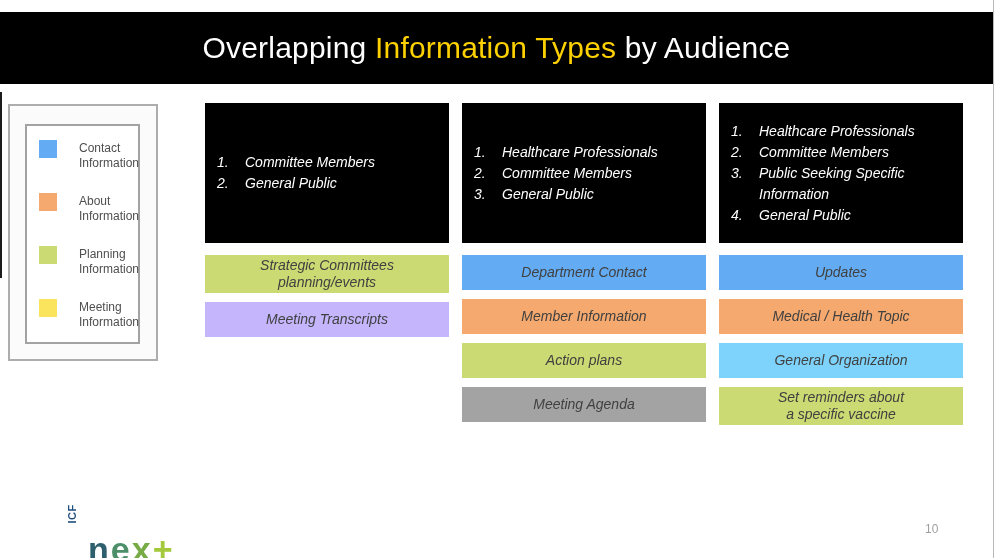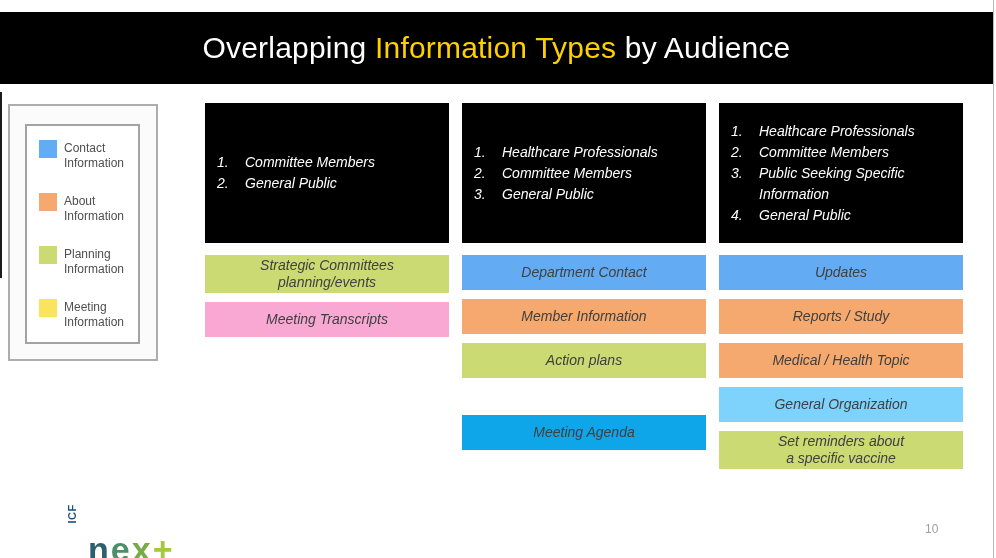--- a/index.html
+++ b/index.html
@@ -9,21 +9,21 @@
     font-family:"Liberation Sans","DejaVu Sans",sans-serif;
   }
   .slide{position:absolute;left:0;top:0;width:993px;height:558px;background:#fff;border-right:1px solid #b9b9b9;box-sizing:content-box;}
   .title-bar{position:absolute;left:0;top:12px;width:100%;height:72px;background:#000;display:flex;align-items:center;justify-content:center;}
   .title{margin:0;font-size:30px;font-weight:400;color:#ffffff;letter-spacing:0.2px;white-space:nowrap;}
   .edge-strip{position:absolute;left:0;top:92px;width:2px;height:186px;background:#1c1c1c;}
 
   
   .legend-outer{position:absolute;left:8px;top:104px;width:150px;height:257px;background:#fbfbfb;border:2px solid #adadad;box-sizing:border-box;}
   .legend-inner{position:absolute;left:15px;top:18px;width:115px;height:220px;background:#ffffff;border:2px solid #a3a3a3;box-sizing:border-box;padding:14px 0 0 12px;display:flex;flex-direction:column;gap:22px;}
-  .legend-item{display:flex;gap:7px;align-items:flex-start;}
+  .legend-item{display:flex;gap:22px;align-items:flex-start;}
   .swatch{width:18px;height:18px;flex:0 0 18px;}
   .legend-label{font-size:12px;line-height:15px;color:#4f4f4f;white-space:pre-line;padding-top:1px;}
 
   
   .columns{position:absolute;left:205px;top:103px;display:flex;gap:13px;}
   .column{width:244px;display:flex;flex-direction:column;font-style:italic;}
   .audience-box{height:140px;background:#000000;color:#ffffff;display:flex;align-items:center;box-sizing:border-box;}
   .audience-box ol{margin:0;padding:0 4px 0 12px;list-style:none;counter-reset:aud;}
   .audience-box li{counter-increment:aud;position:relative;padding-left:28px;font-size:14px;line-height:21px;}
   .audience-box li::before{content:counter(aud) ".";position:absolute;left:0;}
@@ -77,52 +77,51 @@
     <section class="column">
       <div class="audience-box">
         <ol>
           <li>Committee Members</li>
           <li>General Public</li>
         </ol>
       </div>
       <div class="bars">
         <div class="bar" style="background-color: rgb(203, 218, 114);">Strategic Committees
 planning/events</div>
-        <div class="bar" style="background-color: #f9a8d4;">Meeting Transcripts</div>
+        <div class="bar" style="background-color: #c4b5fd;">Meeting Transcripts</div>
       </div>
     </section>
 
     <section class="column">
       <div class="audience-box">
         <ol>
           <li>Healthcare Professionals</li>
           <li>Committee Members</li>
           <li>General Public</li>
         </ol>
       </div>
       <div class="bars">
         <div class="bar" style="background-color: rgb(99, 172, 243);">Department Contact</div>
         <div class="bar" style="background-color: rgb(245, 169, 110);">Member Information</div>
         <div class="bar" style="background-color: rgb(203, 218, 114);">Action plans</div>
-        <div class="bar" style="background-color: #0ea5e9; margin-top: 28px;">Meeting Agenda</div>
+        <div class="bar" style="background-color: #a3a3a3;">Meeting Agenda</div>
       </div>
     </section>
 
     <section class="column">
       <div class="audience-box">
         <ol>
           <li>Healthcare Professionals</li>
           <li>Committee Members</li>
           <li>Public Seeking Specific Information</li>
           <li>General Public</li>
         </ol>
       </div>
       <div class="bars">
         <div class="bar" style="background-color: rgb(99, 172, 243);">Updates</div>
-        <div class="bar" style="background-color: rgb(245, 169, 110);">Reports / Study</div>
         <div class="bar" style="background-color: rgb(245, 169, 110);">Medical / Health Topic</div>
         <div class="bar" style="background-color: #7dd3fc;">General Organization</div>
         <div class="bar" style="background-color: rgb(203, 218, 114);">Set reminders about
 a specific vaccine</div>
       </div>
     </section>
 
   </main>
 
   <div class="logo-icf" style="color: rgb(29, 78, 124);">ICF</div>

